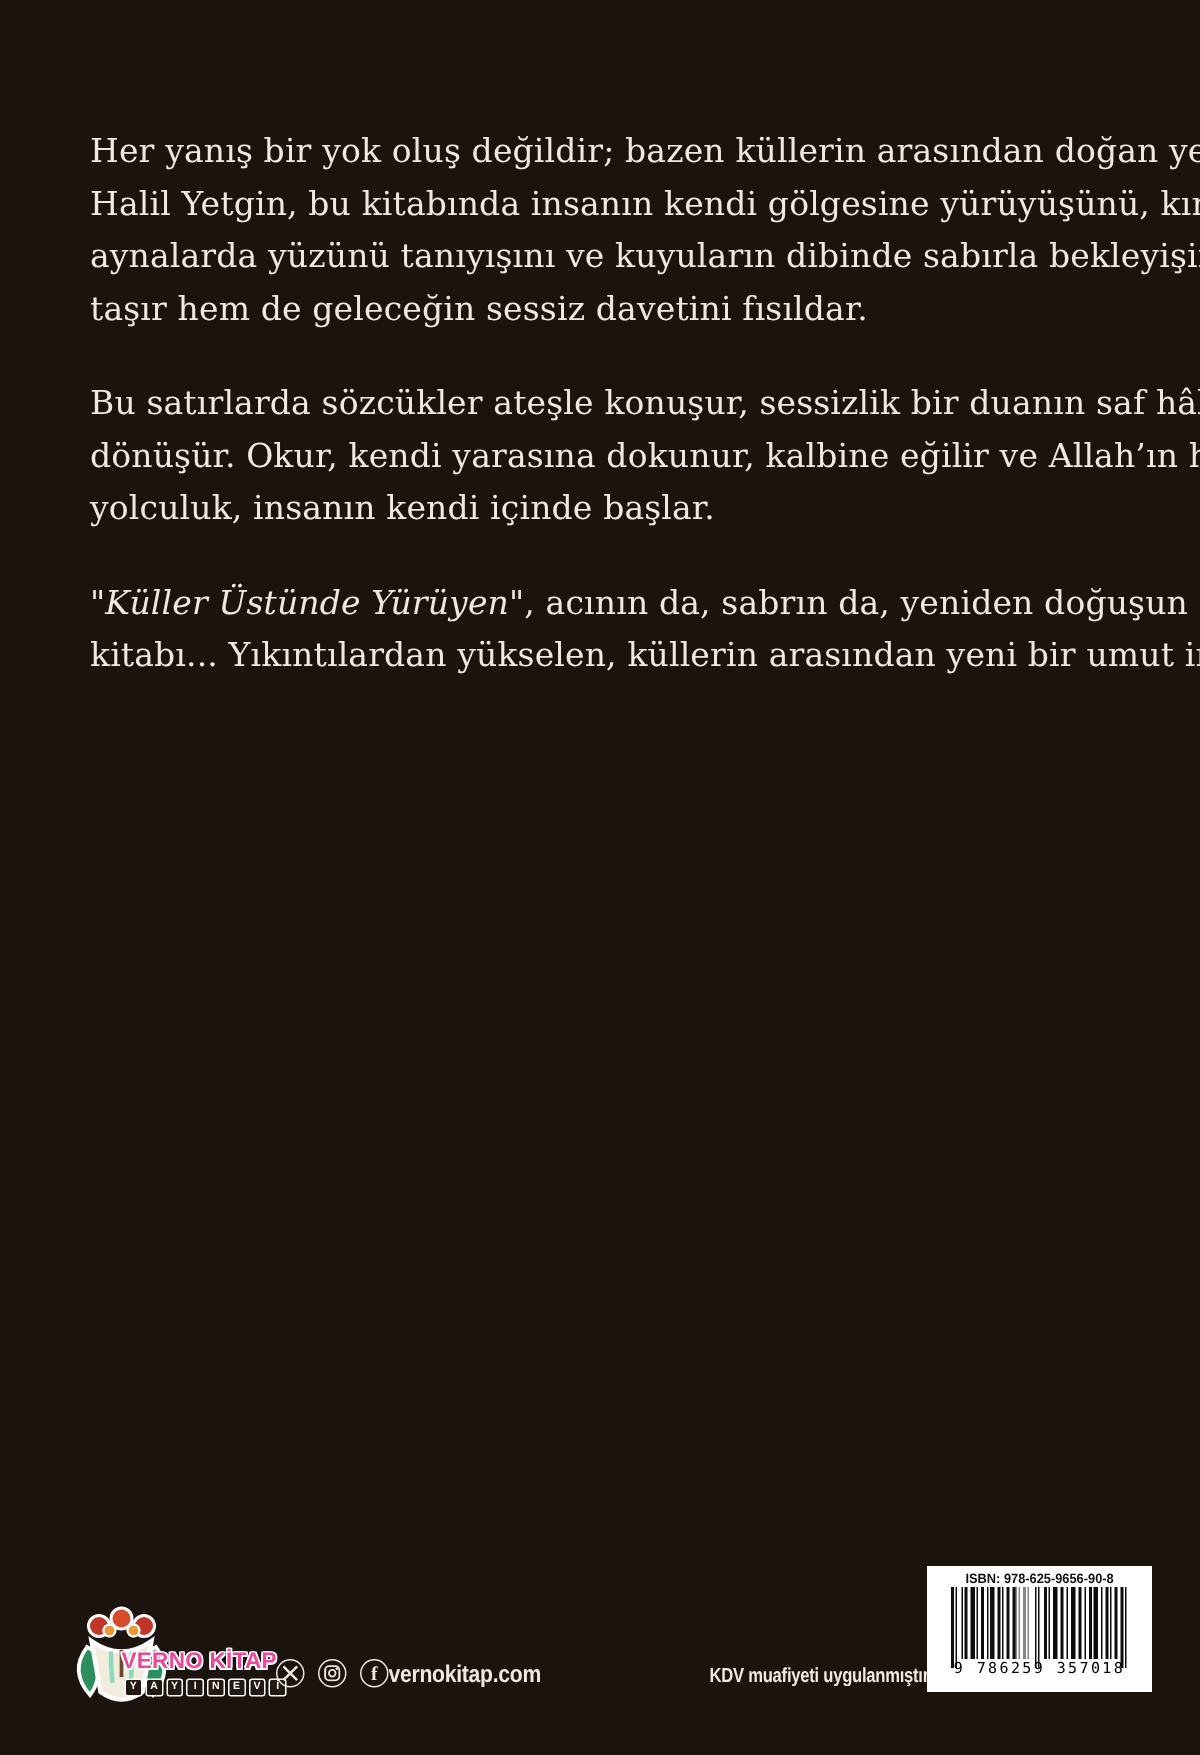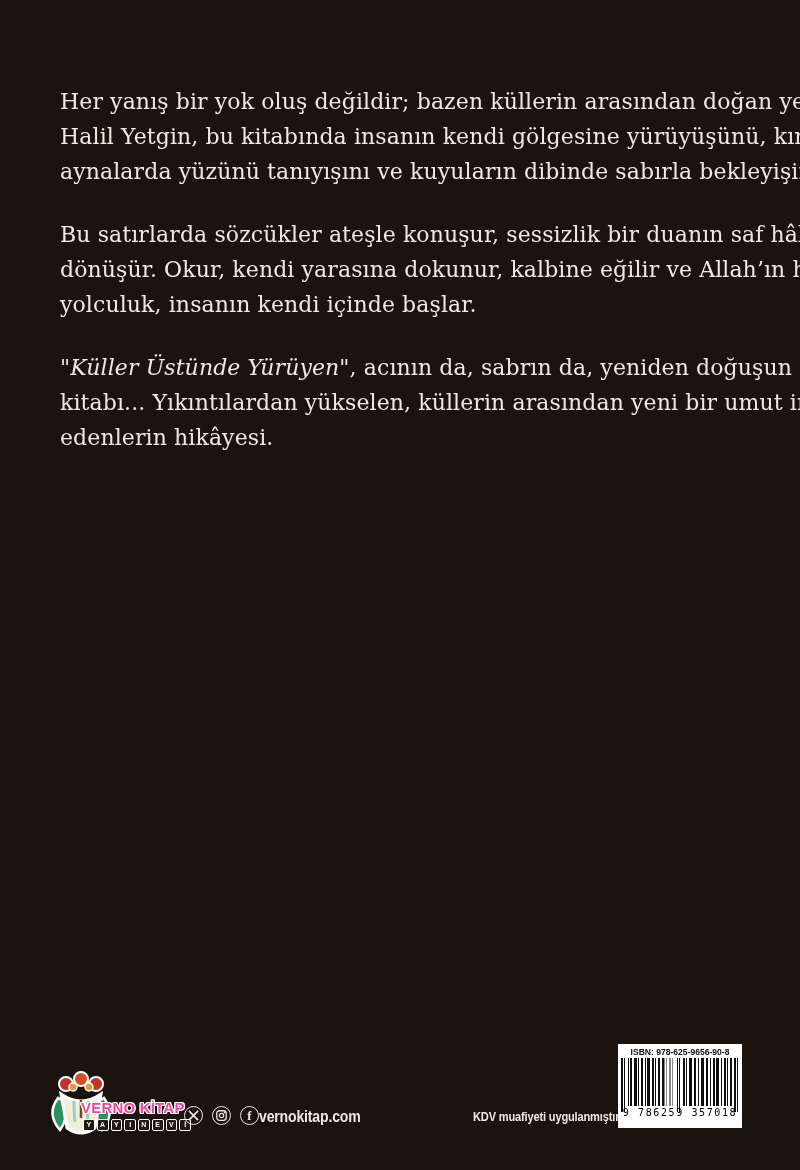--- a/index.html
+++ b/index.html
@@ -69,21 +69,21 @@
   .tax-note{
     position:absolute;left:473px;top:1109px;
     font-family:"Liberation Sans", sans-serif;font-weight:bold;
     font-size:13.5px;color:#efe9e2;letter-spacing:-0.2px;
     transform:scaleX(0.82);transform-origin:left center;
     white-space:nowrap;
   }
 
   
   .barcode{
-    position:absolute;left:618px;top:1044px;width:124px;height:84px;
+    position:absolute;left:618px;top:1044px;width:150px;height:84px;
     background:#fff;display:flex;flex-direction:column;align-items:center;
   }
   .isbn{
     font-family:"Liberation Sans", sans-serif;font-weight:bold;
     font-size:9px;color:#111;margin-top:3px;white-space:nowrap;
     transform:scaleX(0.95);
   }
   .bars{margin-top:1px;}
   .digits{
     font-family:"DejaVu Sans Mono", monospace;
@@ -94,32 +94,32 @@
 </head>
 <body>
 
 <div class="cover">
 
   <main class="blurb">
     <div class="para">
       <div class="bl">Her yanış bir yok oluş değildir; bazen küllerin arasından doğan yeni</div>
       <div class="bl">Halil Yetgin, bu kitabında insanın kendi gölgesine yürüyüşünü, kırık</div>
       <div class="bl">aynalarda yüzünü tanıyışını ve kuyuların dibinde sabırla bekleyişini</div>
+      <div class="bl">taşır hem de geleceğin sessiz davetini fısıldar.</div>
     </div>
     <div class="para">
       <div class="bl">Bu satırlarda sözcükler ateşle konuşur, sessizlik bir duanın saf hâline</div>
       <div class="bl">dönüşür. Okur, kendi yarasına dokunur, kalbine eğilir ve Allah’ın her</div>
       <div class="bl">yolculuk, insanın kendi içinde başlar.</div>
     </div>
     <div class="para">
       <div class="bl">
         <em>"Küller Üstünde Yürüyen"</em><span>, acının da, sabrın da, yeniden doğuşun da</span>
       </div>
       <div class="bl">kitabı... Yıkıntılardan yükselen, küllerin arasından yeni bir umut inşa</div>
-      <div class="bl">edenlerin hikâyesi.</div>
     </div>
   </main>
 
   <svg class="flower" viewBox="0 0 74 68">
     <path d="M14 28 Q2 44 16 60 Q24 50 21 32 Z" fill="#2e8f5e" stroke="#fff" stroke-width="2.5"></path>
     <path d="M60 28 Q72 44 58 60 Q50 50 53 32 Z" fill="#2e8f5e" stroke="#fff" stroke-width="2.5"></path>
     <circle cx="22" cy="14" r="7" fill="#c13528" stroke="#fff" stroke-width="2"></circle>
     <circle cx="52" cy="14" r="7" fill="#c13528" stroke="#fff" stroke-width="2"></circle>
     <circle cx="37" cy="9" r="7" fill="#d84b2a" stroke="#fff" stroke-width="2"></circle>
     <circle cx="29" cy="17" r="4" fill="#e79a36" stroke="#fff" stroke-width="1.5"></circle>

